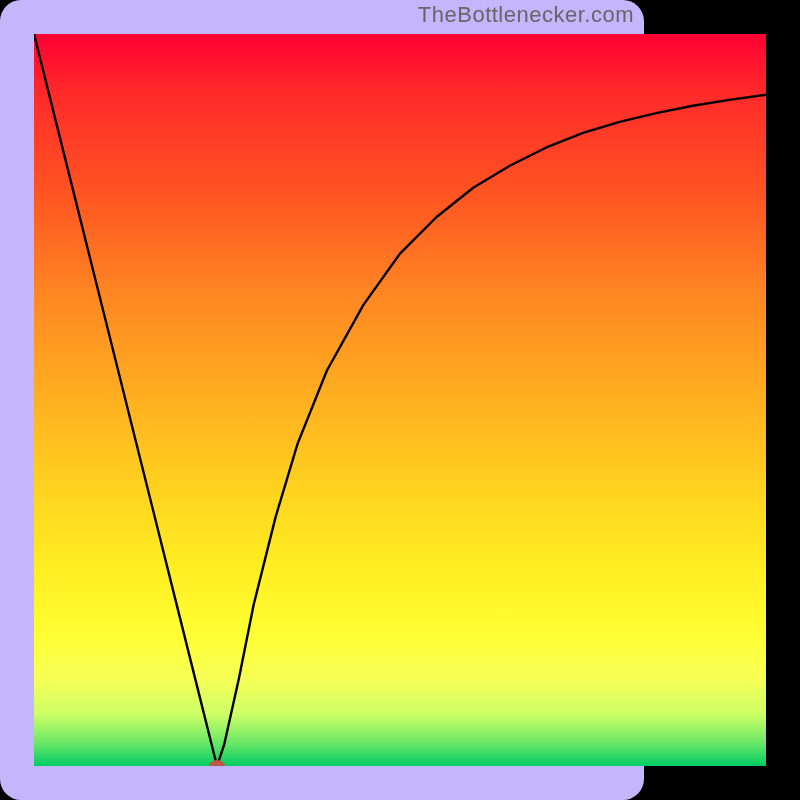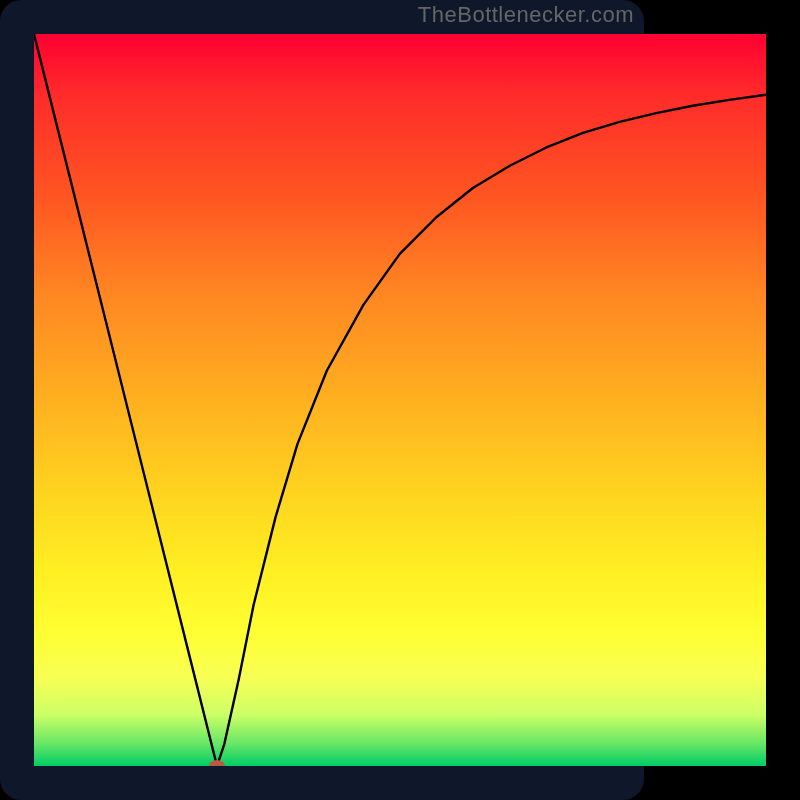--- a/index.html
+++ b/index.html
@@ -7,21 +7,21 @@
     padding: 0;
     width: 800px;
     height: 800px;
     background: #000;
     font-family: Arial, Helvetica, sans-serif;
   }
   .frame {
     position: relative;
     width: 644px;
     height: 800px;
-    background: #0f172a;
+    background: #c4b5fd;
     border-radius: 21px;
   }
   .attribution {
     position: absolute;
     top: 2px;
     right: 10px;
     color: #666;
     font-size: 22px;
     letter-spacing: 0.5px;
     z-index: 10;

